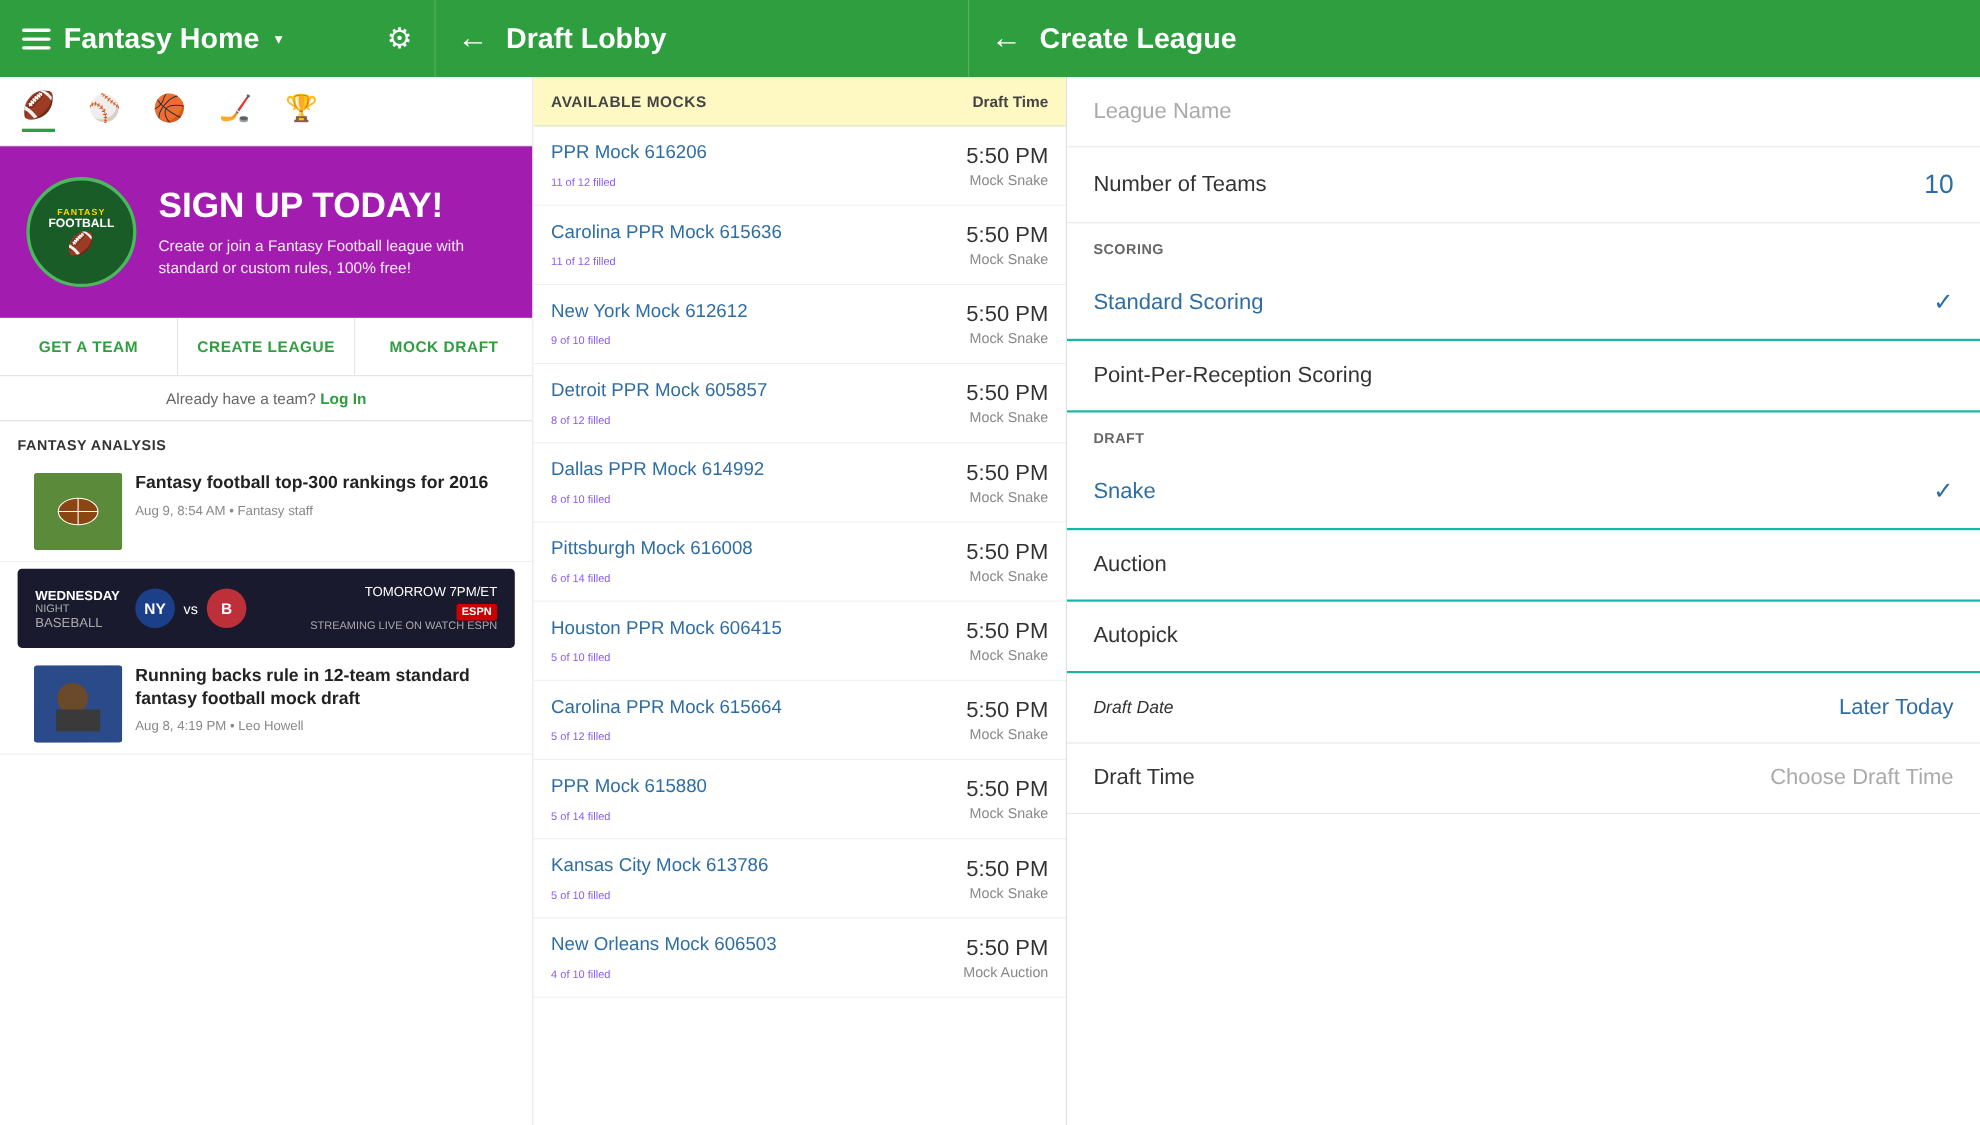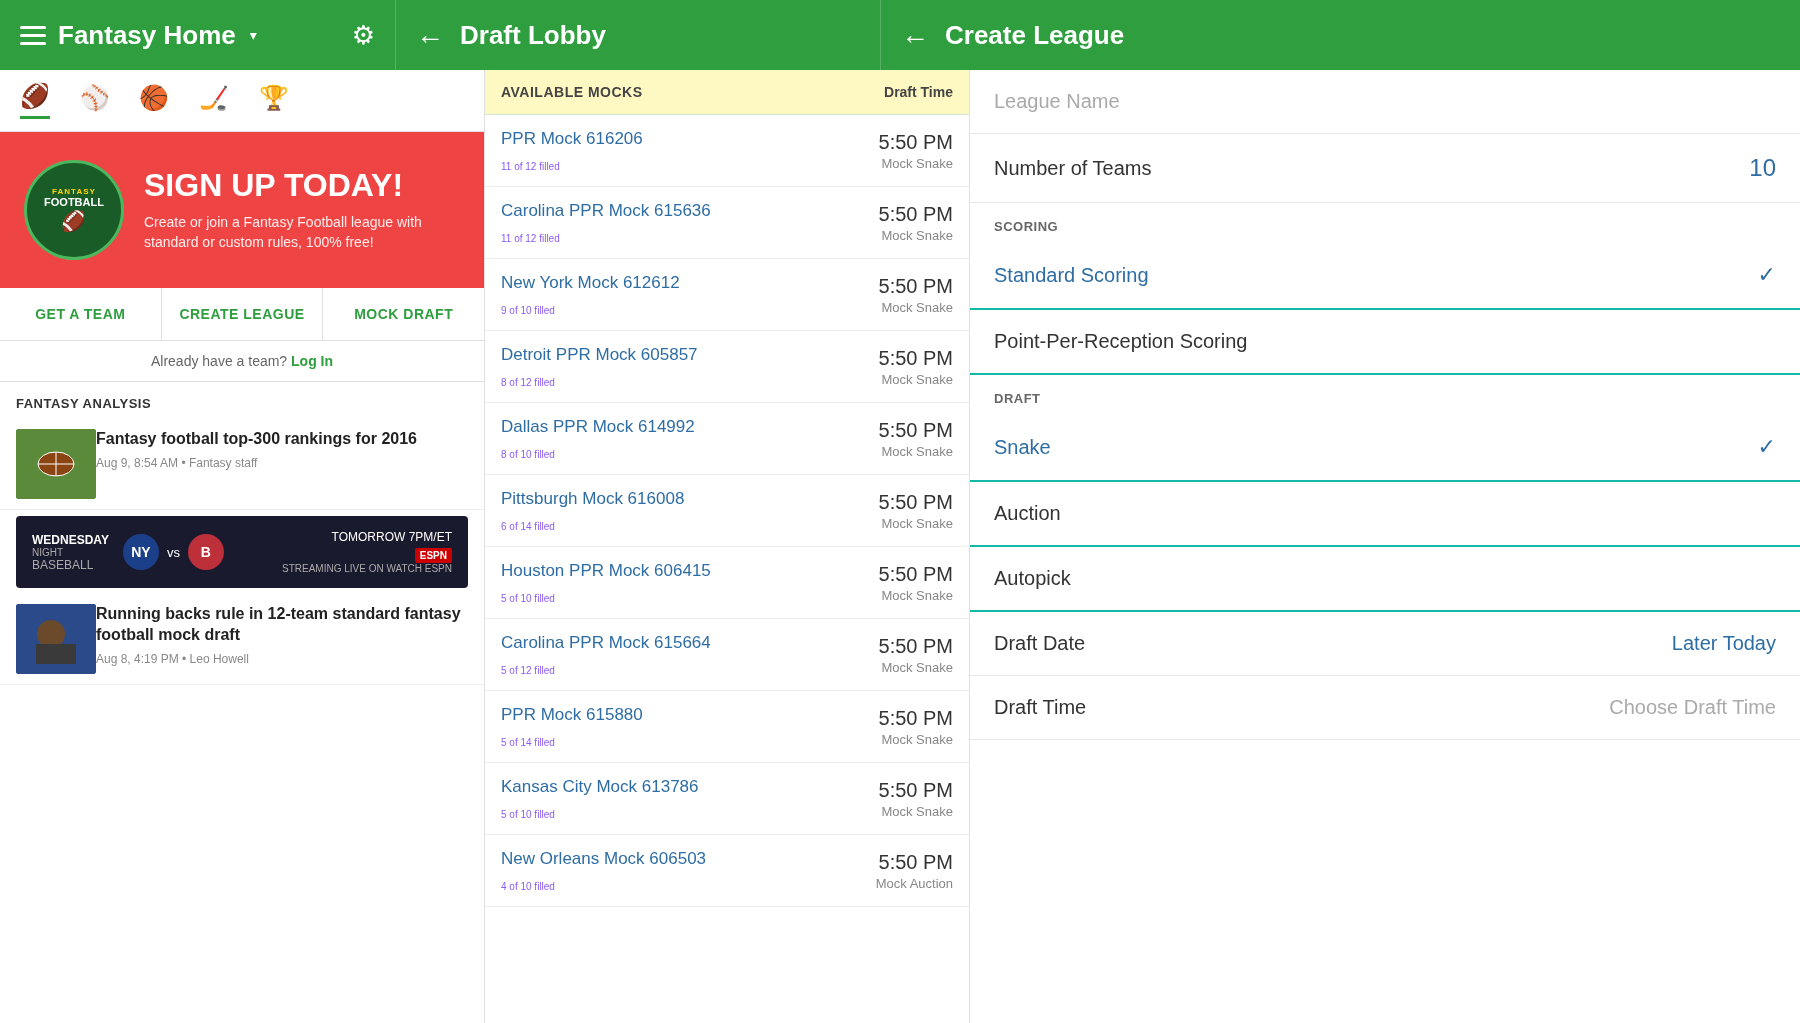--- a/index.html
+++ b/index.html
@@ -73,21 +73,21 @@
       border-bottom: 1px solid #e0e0e0;
       gap: 30px;
     }
     .sport-icon {
       font-size: 24px; color: #aaa; cursor: pointer; padding-bottom: 6px;
     }
     .sport-icon.active {
       color: #2e9e3e; border-bottom: 3px solid #2e9e3e;
     }
     .signup-section {
-      background: #ef4444;
+      background: #a21caf;
       padding: 28px 24px;
       display: flex;
       align-items: center;
       gap: 20px;
     }
     .signup-logo {
       width: 100px; height: 100px; flex-shrink: 0;
       background: #1a5c28;
       border-radius: 50%;
       display: flex; align-items: center; justify-content: center;
@@ -141,21 +141,22 @@
     .already-have a { color: #2e9e3e; text-decoration: none; font-weight: 600; }
     .section-title {
       padding: 14px 16px 8px;
       font-size: 13px;
       font-weight: 700;
       color: #333;
       letter-spacing: 0.5px;
     }
     .news-item {
       display: flex;
-      padding: 10px 16px;
+      padding: 10px 31px;
+      gap: 12px;
       border-bottom: 1px solid #efefef;
       cursor: pointer;
     }
     .news-thumb {
       width: 80px; height: 70px; flex-shrink: 0;
       background: #ccc;
       border-radius: 3px;
       overflow: hidden;
       display: flex; align-items: center; justify-content: center;
     }
@@ -299,21 +300,21 @@
       font-size: 22px; color: #2e6da4;
     }
     .draft-date-row {
       display: flex;
       justify-content: space-between;
       align-items: center;
       padding: 20px 24px;
       border-bottom: 1px solid #e8e8e8;
     }
     .draft-date-label {
-      font-size: 20px; color: #333;
+      font-size: 16px; color: #333; font-style: italic;
     }
     .draft-date-value {
       font-size: 20px; color: #2e6da4;
     }
     .draft-time-field {
       display: flex;
       justify-content: space-between;
       align-items: center;
       padding: 20px 24px;
       border-bottom: 1px solid #e8e8e8;

